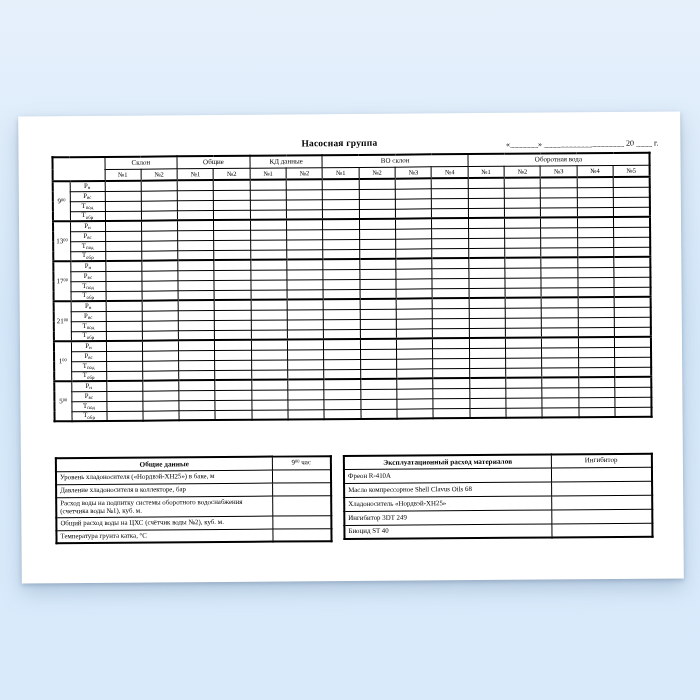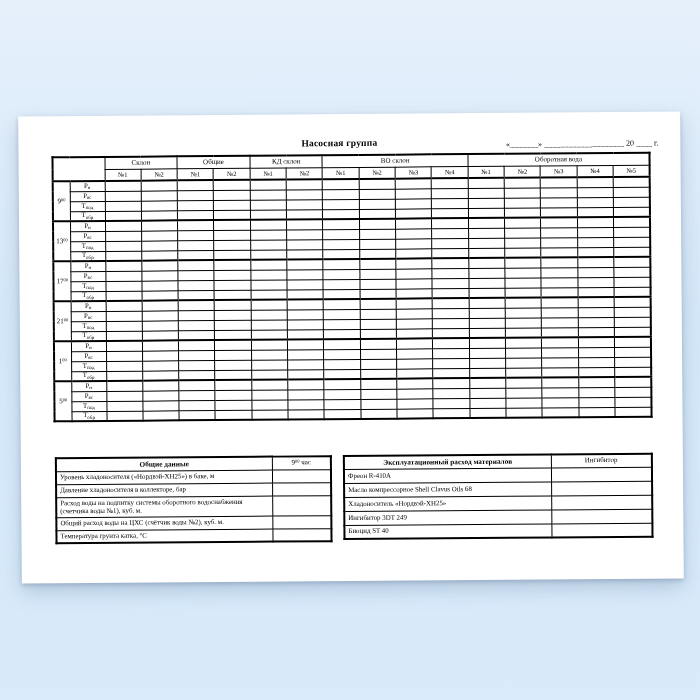--- a/index.html
+++ b/index.html
@@ -86,21 +86,21 @@
           <col>
           <col>
           <col>
           <col>
         </colgroup>
         <thead>
           <tr>
             <th class="corner" rowspan="2" colspan="2"></th>
             <th class="group-h thick-r" colspan="2">Склон</th>
             <th class="group-h thick-r" colspan="2">Общие</th>
-            <th class="group-h thick-r" colspan="2">КД склон</th>
+            <th class="group-h thick-r" colspan="2">КД данные</th>
             <th class="group-h thick-r" colspan="4">ВО склон</th>
             <th class="group-h" colspan="5">Оборотная вода</th>
           </tr>
           <tr>
             <th class="num-h">№1</th>
             <th class="num-h thick-r">№2</th>
             <th class="num-h">№1</th>
             <th class="num-h thick-r">№2</th>
             <th class="num-h">№1</th>
             <th class="num-h thick-r">№2</th>

